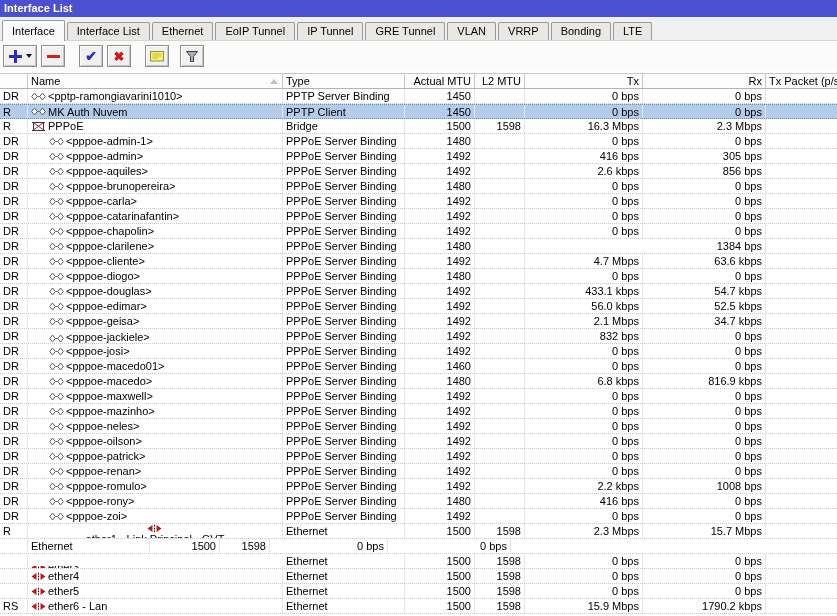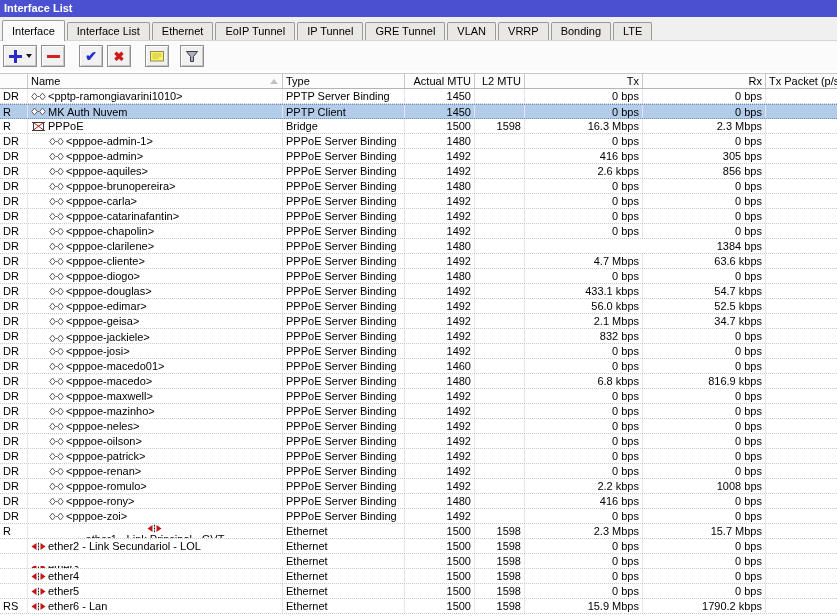--- a/index.html
+++ b/index.html
@@ -728,30 +728,20 @@
           </div>
           <div class="tcell" style="width: 122px;">Ethernet</div>
           <div class="tcell num" style="width: 70px;">1500</div>
           <div class="tcell num" style="width: 50px;">1598</div>
           <div class="tcell num" style="width: 118px;">2.3 Mbps</div>
           <div class="tcell num" style="width: 123px;">15.7 Mbps</div>
           <div class="tcell" style="width: 71px;"></div>
         </div>
         <div class="trow">
           <div class="tcell" style="width: 28px;"></div>
-          <div class="tcell" style="width: 255px;">
-            <span class="rowicon">
-              <svg width="15" height="9">
-                <path d="M0.5 4.5 5.5 1v7Z" fill="#c41616"></path>
-                <path d="M14.5 4.5 9.5 1v7Z" fill="#c41616"></path>
-                <path d="M7.5 0.8v1.8M7.5 3.6v1.8M7.5 6.4v1.8" stroke="#1a1a1a"></path>
-              </svg>
-            </span>
-            <span>ether2 - Link Secundariol - LOL</span>
-          </div>
           <div class="tcell" style="width: 122px;">Ethernet</div>
           <div class="tcell num" style="width: 70px;">1500</div>
           <div class="tcell num" style="width: 50px;">1598</div>
           <div class="tcell num" style="width: 118px;">0 bps</div>
           <div class="tcell num" style="width: 123px;">0 bps</div>
           <div class="tcell" style="width: 71px;"></div>
         </div>
         <div class="trow">
           <div class="tcell" style="width: 28px;"></div>
           <div class="tcell" style="width: 255px; margin-top: 12px;">

